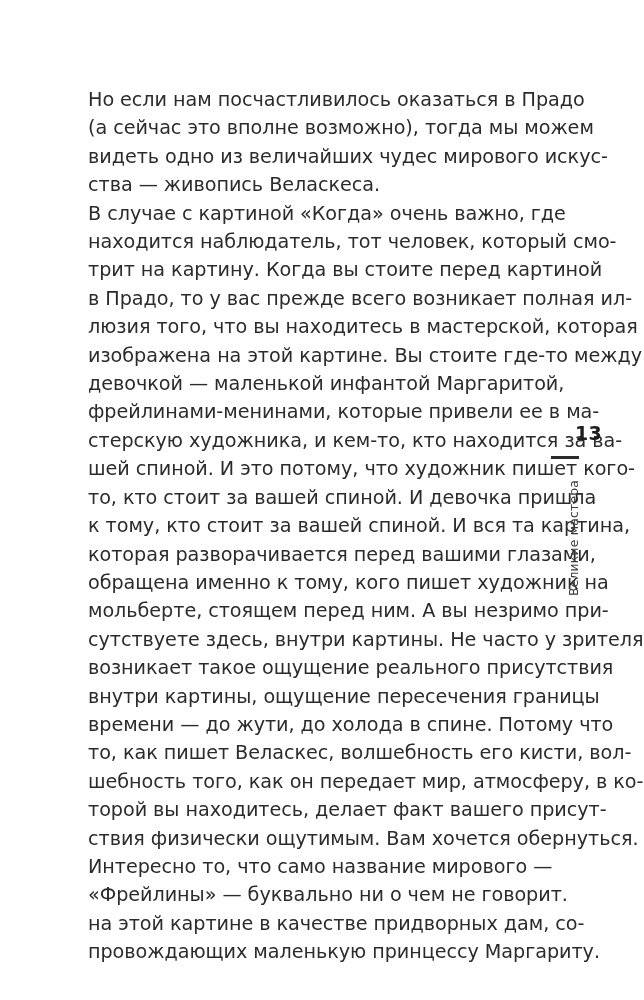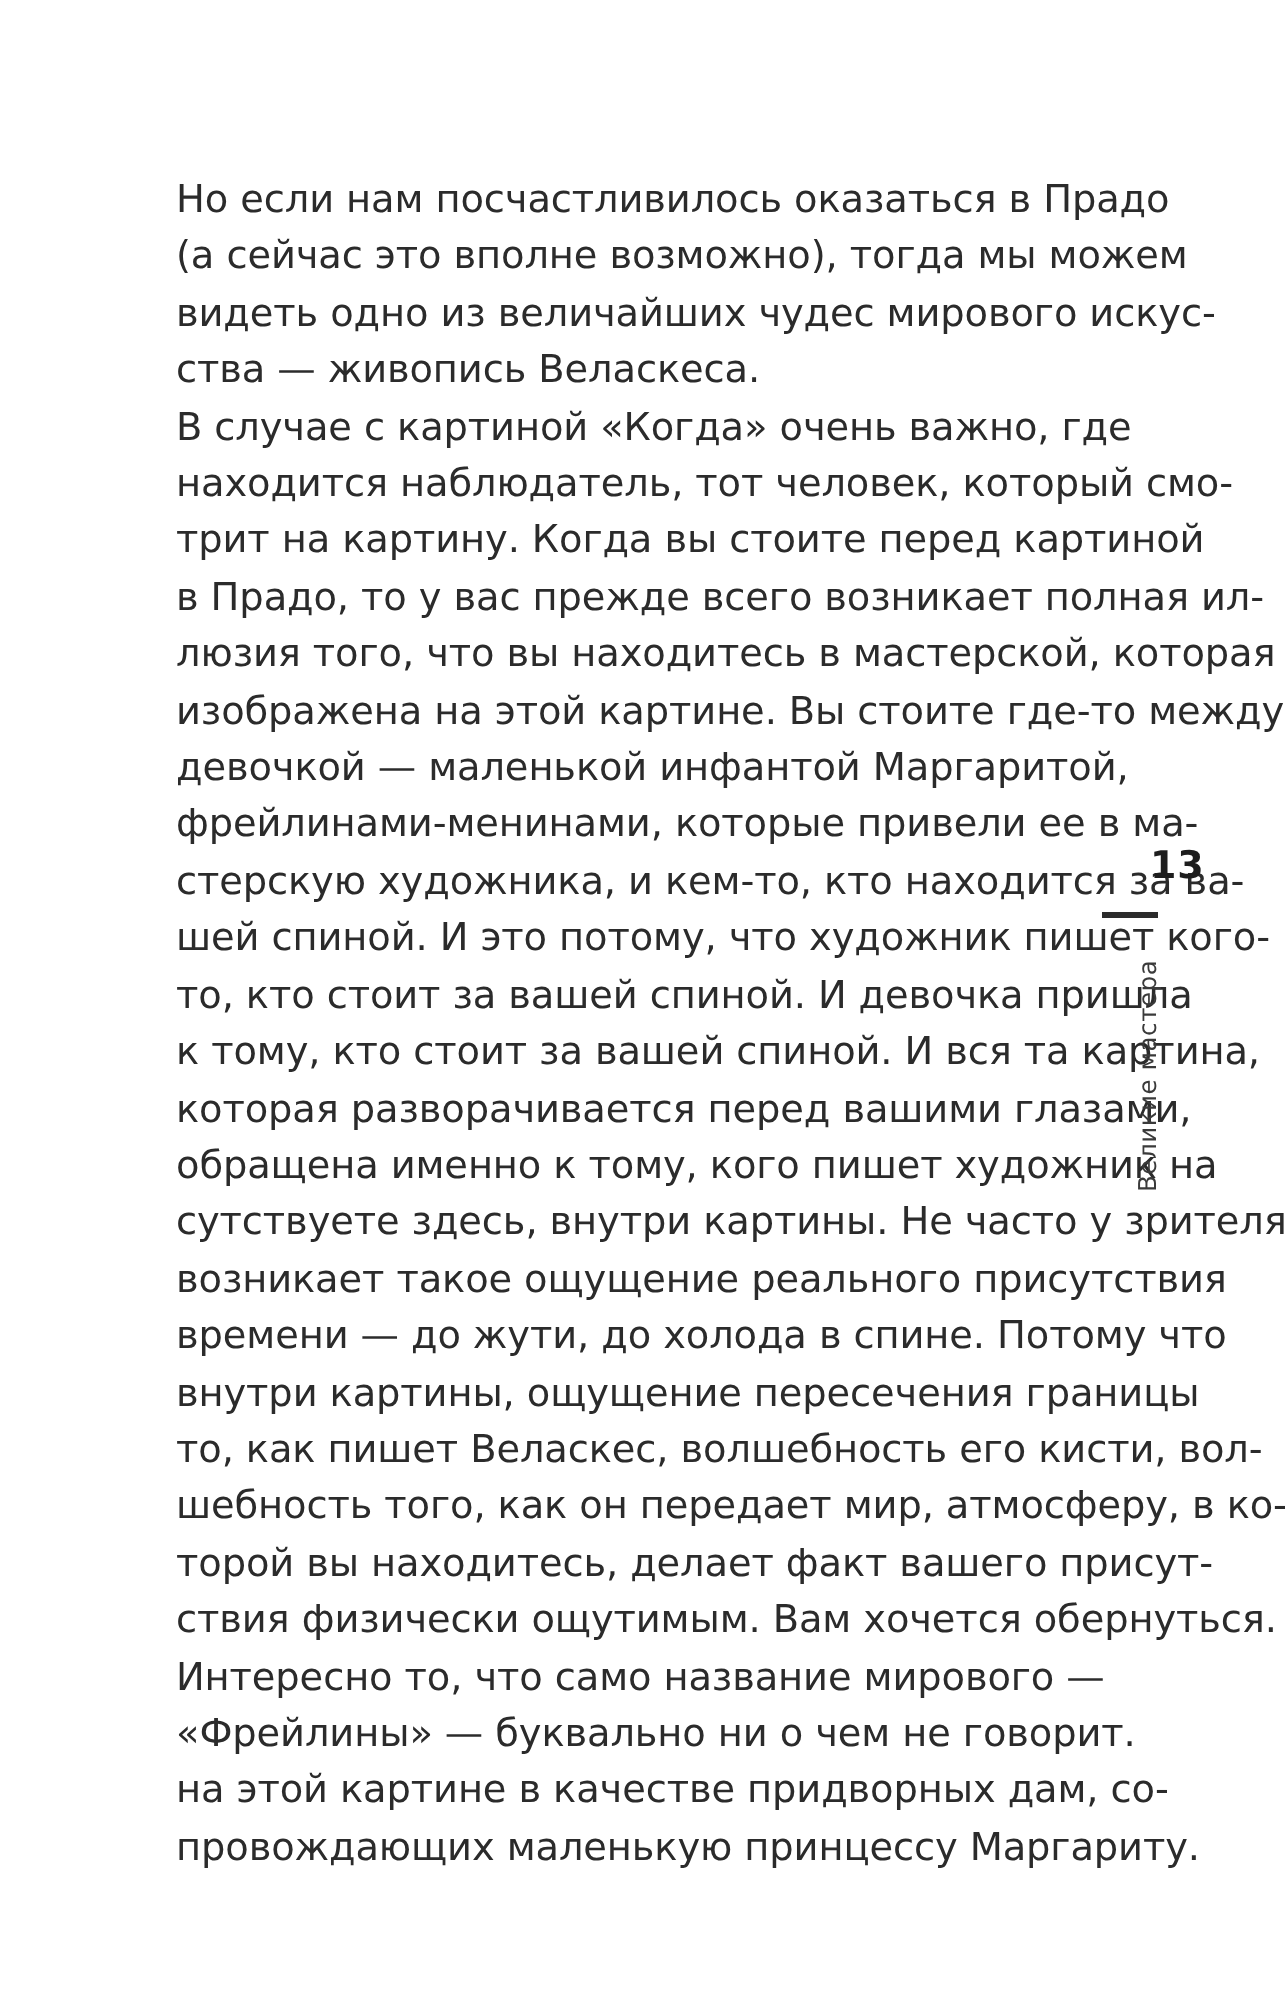--- a/index.html
+++ b/index.html
@@ -128,24 +128,25 @@
       <span class="jline">люзия того, что вы находитесь в мастерской, которая</span>
       <span class="jline">изображена на этой картине. Вы стоите где-то между</span>
       <span class="jline">девочкой — маленькой инфантой Маргаритой,</span>
       <span class="jline">фрейлинами-менинами, которые привели ее в ма-</span>
       <span class="jline">стерскую художника, и кем-то, кто находится за ва-</span>
       <span class="jline">шей спиной. И это потому, что художник пишет кого-</span>
       <span class="jline">то, кто стоит за вашей спиной. И девочка пришла</span>
       <span class="jline">к тому, кто стоит за вашей спиной. И вся та картина,</span>
       <span class="jline">которая разворачивается перед вашими глазами,</span>
       <span class="jline">обращена именно к тому, кого пишет художник на</span>
+      <span class="jline">мольберте, стоящем перед ним. А вы незримо при-</span>
       <span class="jline">сутствуете здесь, внутри картины. Не часто у зрителя</span>
       <span class="jline">возникает такое ощущение реального присутствия</span>
+      <span class="jline">внутри картины, ощущение пересечения границы</span>
       <span class="jline">времени — до жути, до холода в спине. Потому что</span>
-      <span class="jline">внутри картины, ощущение пересечения границы</span>
       <span class="jline">то, как пишет Веласкес, волшебность его кисти, вол-</span>
       <span class="jline">шебность того, как он передает мир, атмосферу, в ко-</span>
       <span class="jline">торой вы находитесь, делает факт вашего присут-</span>
       <span class="jline end">ствия физически ощутимым. Вам хочется обернуться.</span>
     </div>
 
     <div class="para">
       <span class="jline indent">Интересно то, что само название мирового —</span>
       <span class="jline">«Фрейлины» — буквально ни о чем не говорит.</span>
       <span class="jline">на этой картине в качестве придворных дам, со-</span>

